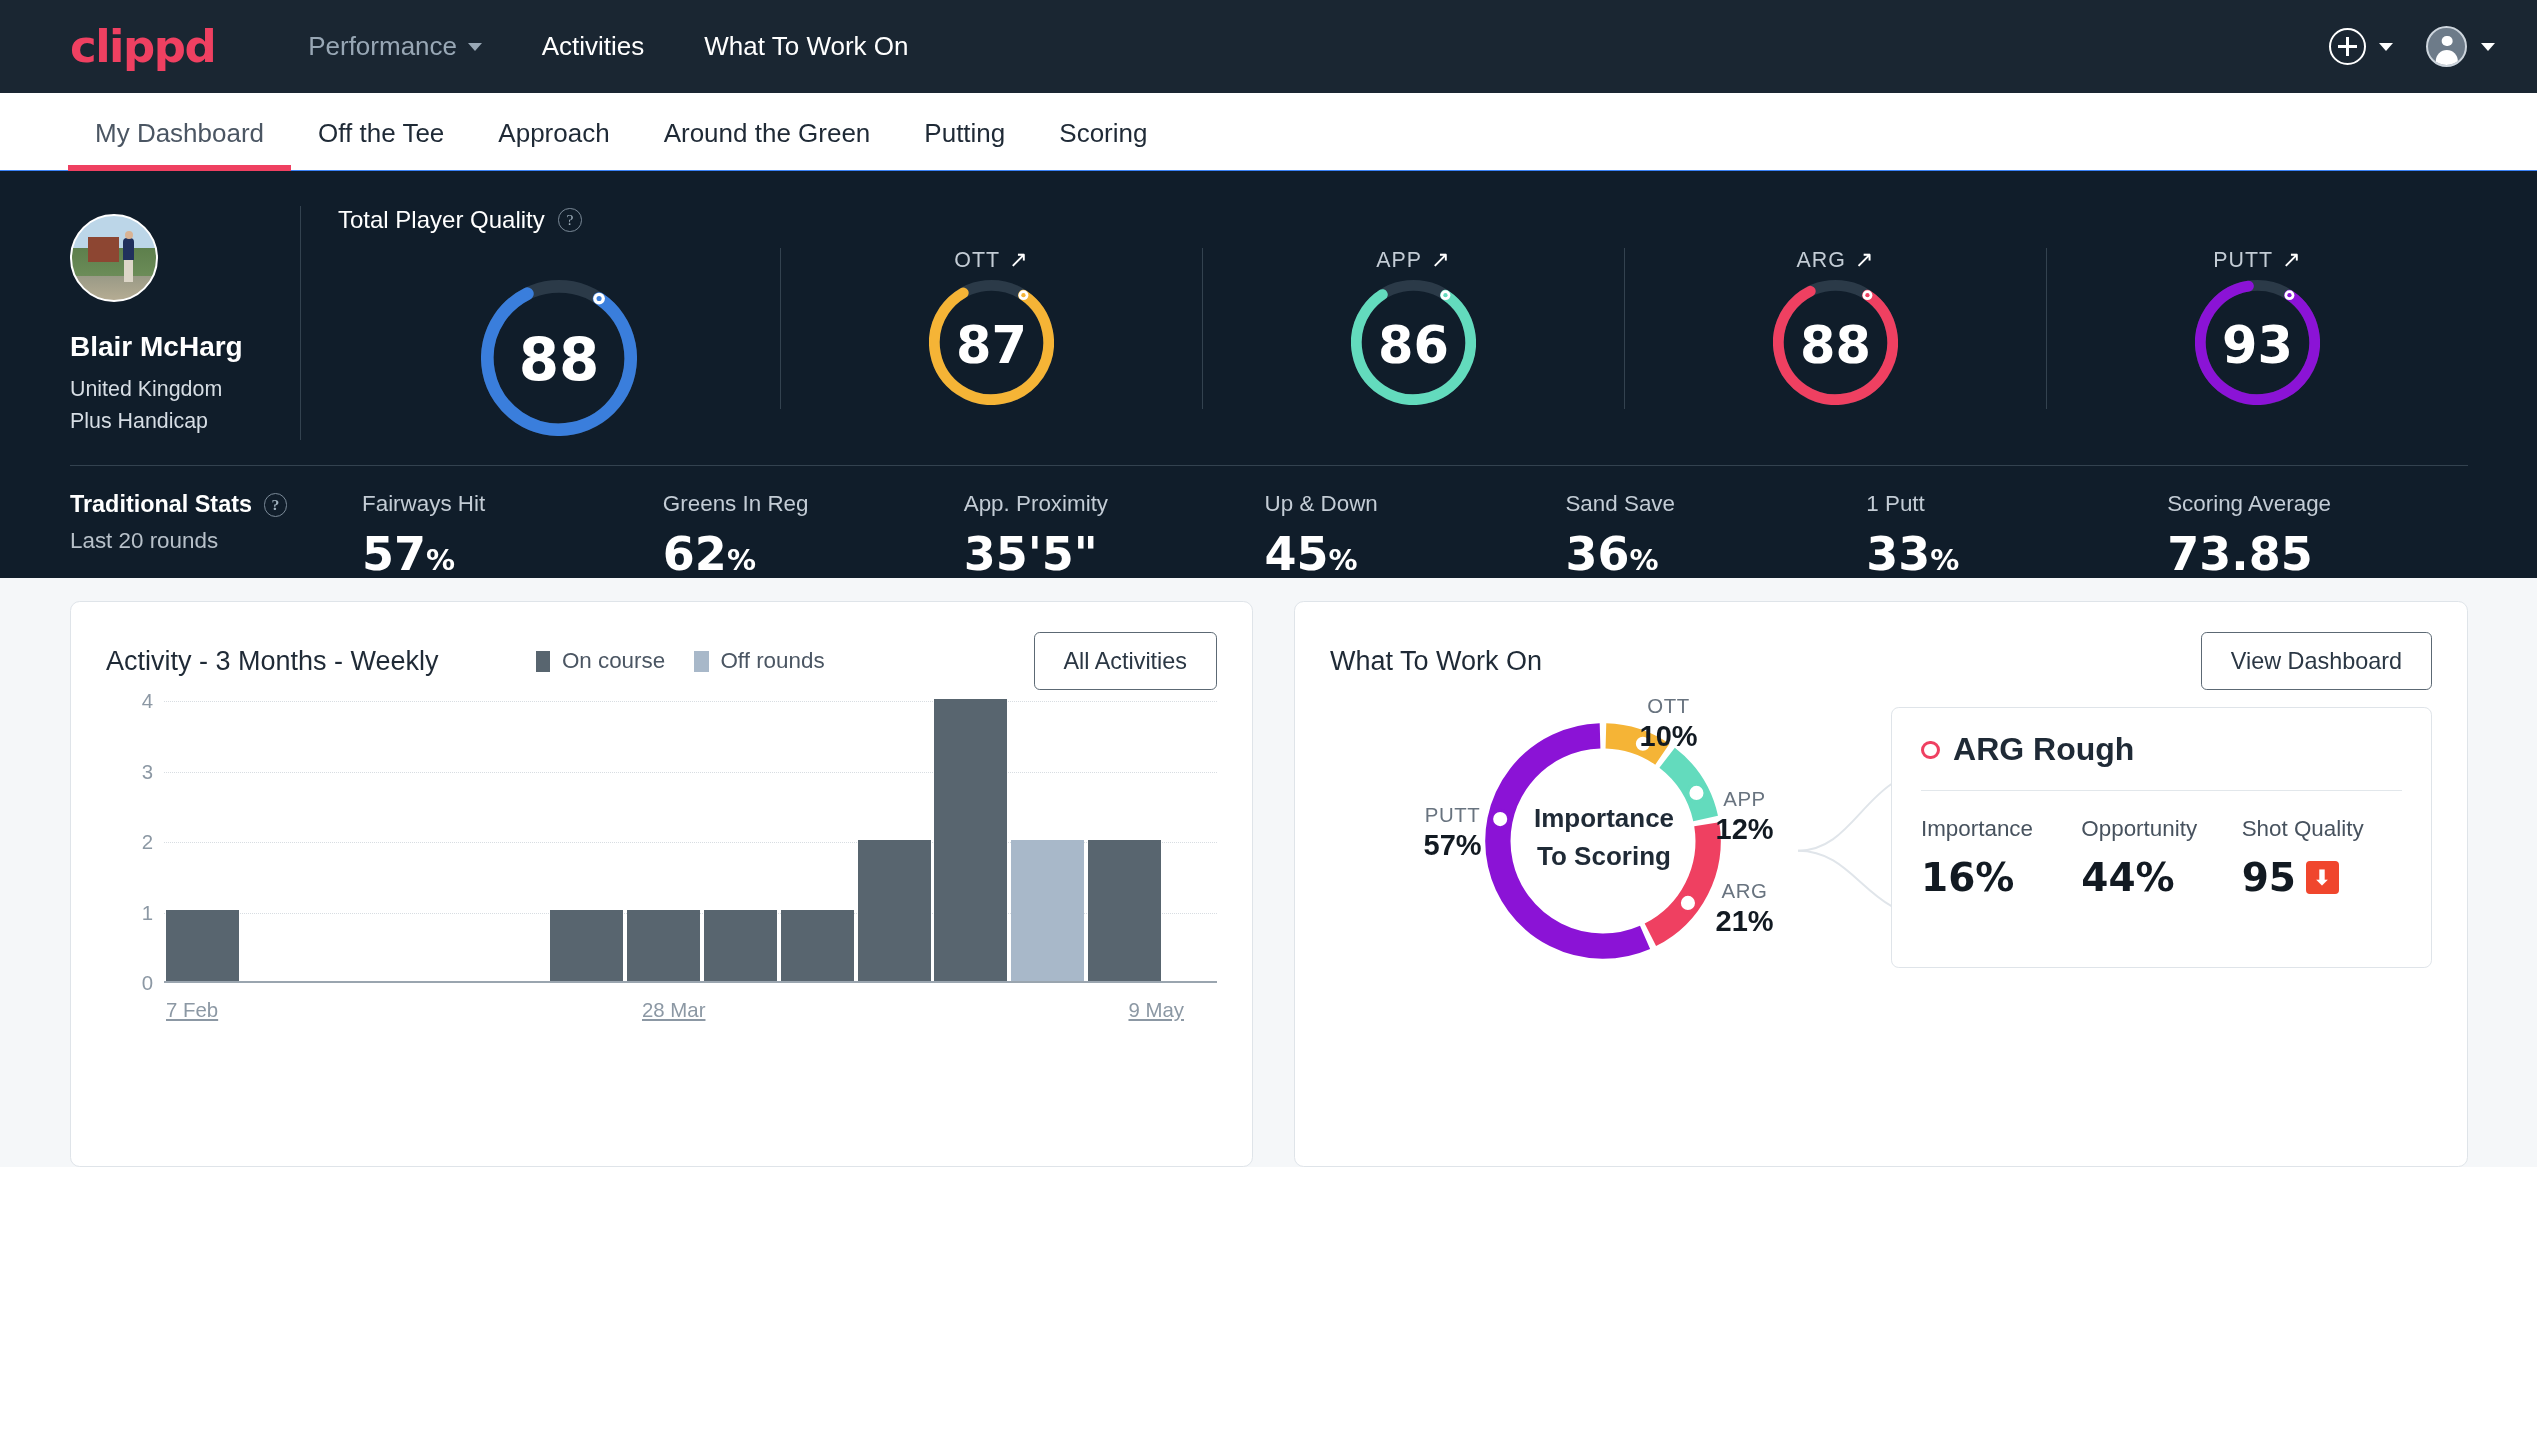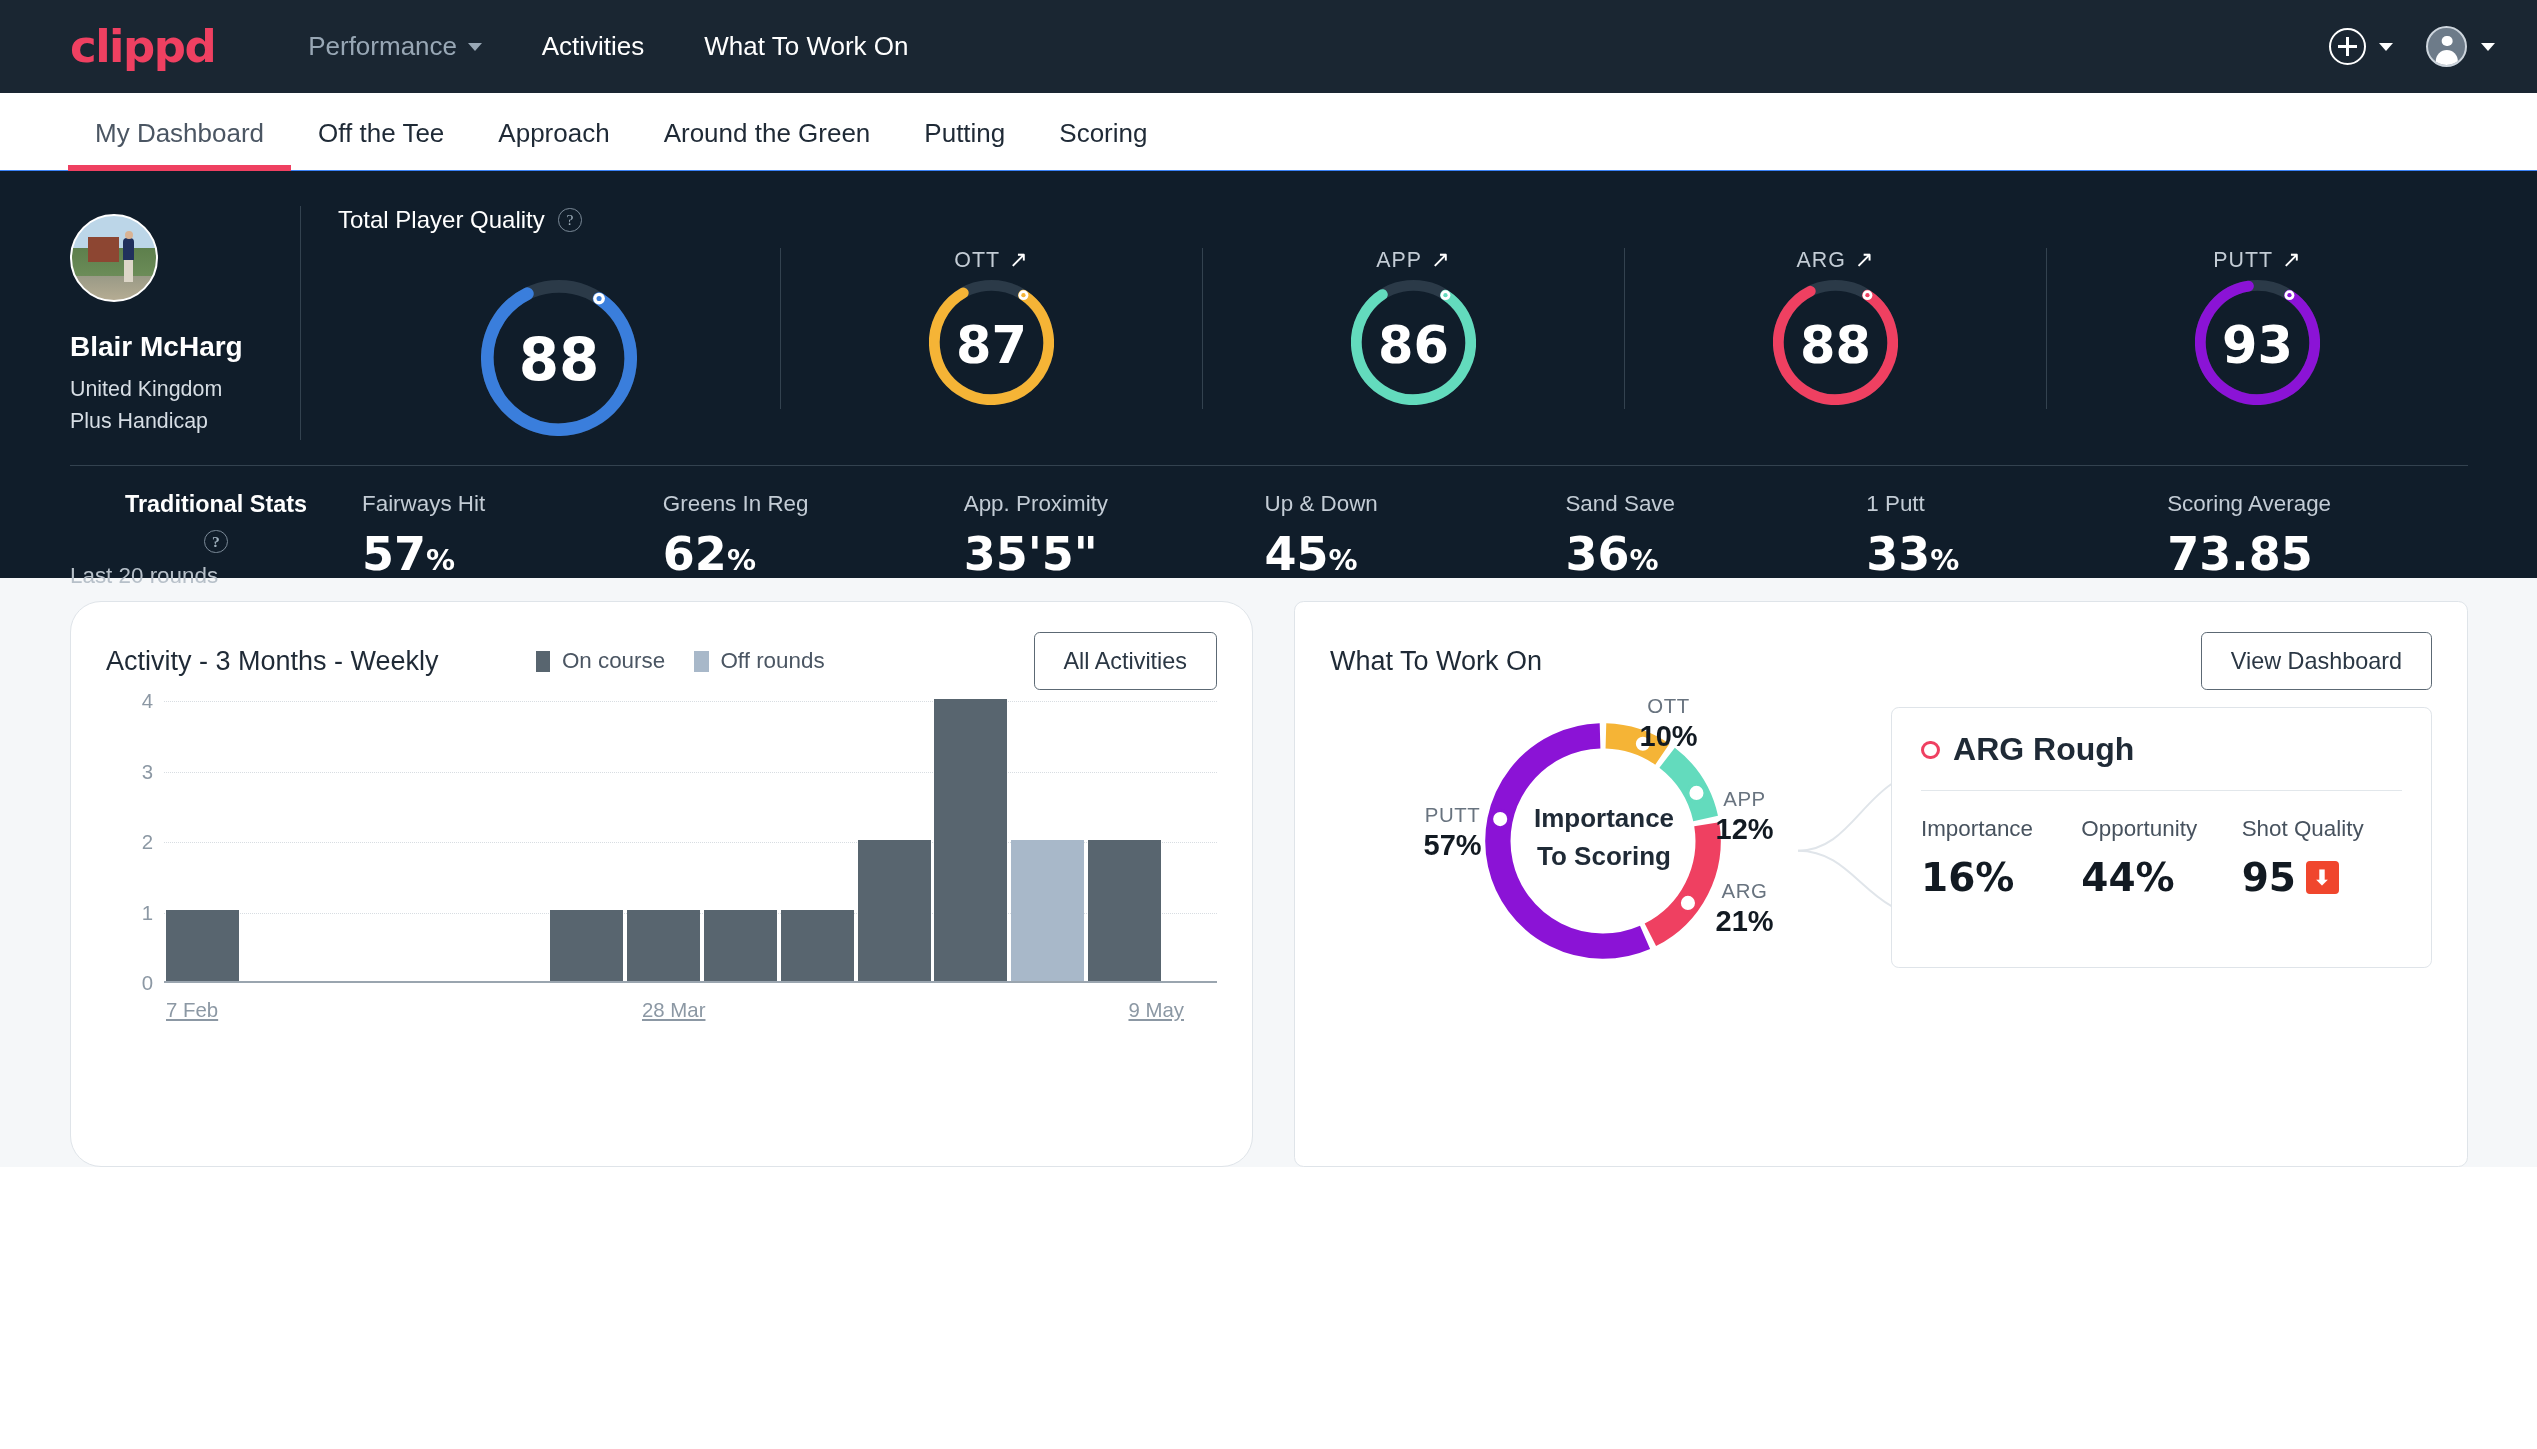--- a/index.html
+++ b/index.html
@@ -198,21 +198,21 @@
 
   .divider-h { height: 1px; background: #33424f; margin: 25px 0 0 0; }
 
   .stats-row {
     display: flex; align-items: flex-start;
     padding-top: 25px;
   }
   .trad-label { width: 292px; flex: 0 0 auto; }
   .trad-title {
     font-size: 23.4px; font-weight: 700; color: #ffffff;
-    display: flex; align-items: center; gap: 11.7px; margin-bottom: 9.7px; flex-direction: column;
+    display: flex; align-items: center; gap: 11.7px; margin-bottom: 9.7px;
   }
   .trad-sub { font-size: 22.4px; color: #b7c0c9; }
   .stat { flex: 1; }
   .stat-name { font-size: 22.4px; color: #c3ccd5; margin-bottom: 9.7px; }
   .stat-value {
     font-size: 46px; font-weight: 700; color: #ffffff;
     font-family: "DejaVu Sans", sans-serif;
   }
   .stat-value .unit { font-size: 29px; }
 
@@ -224,21 +224,21 @@
     gap: 41px;
     height: 589px;
   }
   .card {
     background: #ffffff;
     border: 1px solid #dfe4e9;
     border-radius: 9.7px;
     padding: 27px 35px 0 35px;
     position: relative;
   }
-  .card.left { width: 1183px; border-radius: 31px; }
+  .card.left { width: 1183px; }
   .card.right { flex: 1; }
   .card-head { display: flex; align-items: center; height: 64px; }
   .card-title { font-size: 27px; color: #1f2a36; }
   .legend { display: flex; align-items: center; gap: 29px; margin-left: 97px; }
   .legend-item { display: flex; align-items: center; gap: 11.7px; font-size: 22.4px; color: #4b5663; }
   .sw { width: 14.6px; height: 21.4px; }
   .btn {
     margin-left: auto;
     border: 1.5px solid #5c6974;
     border-radius: 5.8px;

